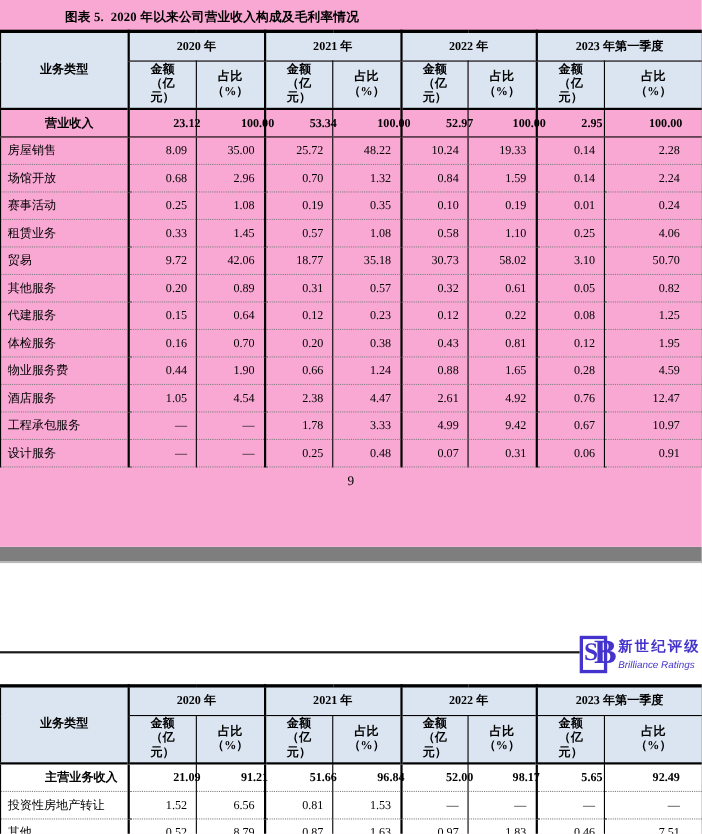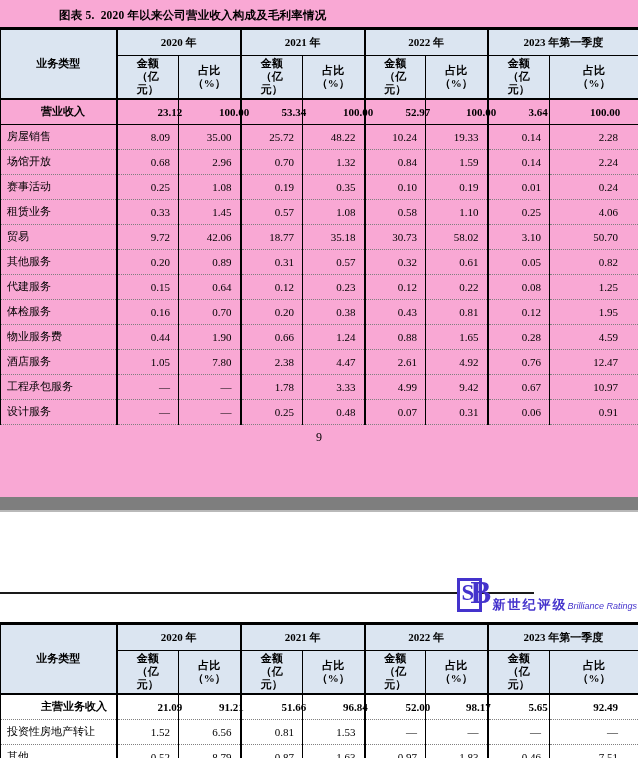--- a/index.html
+++ b/index.html
@@ -50,21 +50,21 @@
 
   
   .page2{height:246px;position:relative;background:#fff;}
   .p2-header{position:relative;height:110px;}
   .p2-rule{position:absolute;left:0;right:104px;top:80px;border-top:2px solid #1a1a1a;}
   .logo{position:absolute;right:1px;top:64px;display:flex;align-items:flex-start;}
   .logo-mark{position:relative;width:33px;height:36px;flex:0 0 auto;}
   .mark-square{position:absolute;left:0;top:2px;width:19px;height:28px;border:3px solid #4433cc;background:#fff;}
   .mark-s{position:absolute;left:4px;top:5px;font-weight:bold;font-size:23px;line-height:1;color:#4433cc;font-family:"Liberation Serif",serif;}
   .mark-b{position:absolute;left:13px;top:1px;font-weight:bold;font-size:31px;line-height:1;color:#4433cc;font-family:"Liberation Serif",serif;}
-  .logo-text{display:flex;align-items:center;margin-left:2px;margin-top:20px;}
+  .logo-text{display:flex;flex-direction:column;align-items:flex-start;margin-left:2px;margin-top:3px;}
   .logo-cn{color:#4433cc;font-weight:bold;font-size:13px;letter-spacing:2px;white-space:nowrap;}
   .logo-en{color:#4433cc;font-style:italic;font-size:9px;margin-top:2px;white-space:nowrap;font-family:Liberation Sans, sans-serif;}
 </style>
 </head>
 <body>
 
 <div class="screen">
 
   <div class="page1">
     <div class="doc-title">图表 5.  2020 年以来公司营业收入构成及毛利率情况</div>
@@ -115,21 +115,21 @@
   </thead>
 <tbody>
           <tr class="bold">
     <td class="c-label">营业收入</td>
     <td class="c-val v-thick">23.12</td>
     <td class="c-val v-thin">100.00</td>
     <td class="c-val v-thick">53.34</td>
     <td class="c-val v-thin">100.00</td>
     <td class="c-val v-thick">52.97</td>
     <td class="c-val v-thin">100.00</td>
-    <td class="c-val v-thick">3.64</td>
+    <td class="c-val v-thick">2.95</td>
     <td class="c-val v-thin last">100.00</td>
   </tr>
           <tr>
     <td class="c-label">房屋销售</td>
     <td class="c-val v-thick">8.09</td>
     <td class="c-val v-thin">35.00</td>
     <td class="c-val v-thick">25.72</td>
     <td class="c-val v-thin">48.22</td>
     <td class="c-val v-thick">10.24</td>
     <td class="c-val v-thin">19.33</td>
@@ -220,21 +220,21 @@
     <td class="c-val v-thick">0.66</td>
     <td class="c-val v-thin">1.24</td>
     <td class="c-val v-thick">0.88</td>
     <td class="c-val v-thin">1.65</td>
     <td class="c-val v-thick">0.28</td>
     <td class="c-val v-thin last">4.59</td>
   </tr>
           <tr>
     <td class="c-label">酒店服务</td>
     <td class="c-val v-thick">1.05</td>
-    <td class="c-val v-thin">7.80</td>
+    <td class="c-val v-thin">4.54</td>
     <td class="c-val v-thick">2.38</td>
     <td class="c-val v-thin">4.47</td>
     <td class="c-val v-thick">2.61</td>
     <td class="c-val v-thin">4.92</td>
     <td class="c-val v-thick">0.76</td>
     <td class="c-val v-thin last">12.47</td>
   </tr>
           <tr>
     <td class="c-label">工程承包服务</td>
     <td class="c-val v-thick">—</td>

